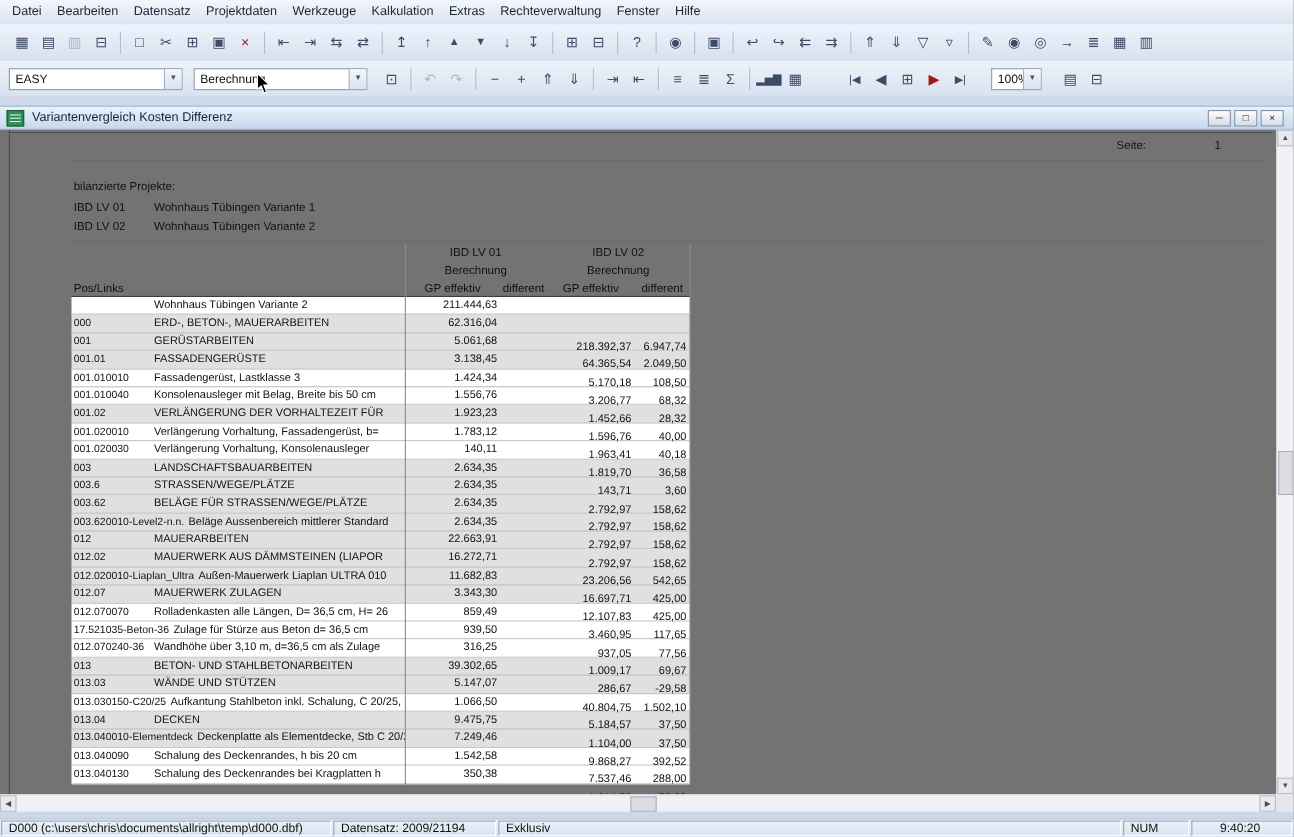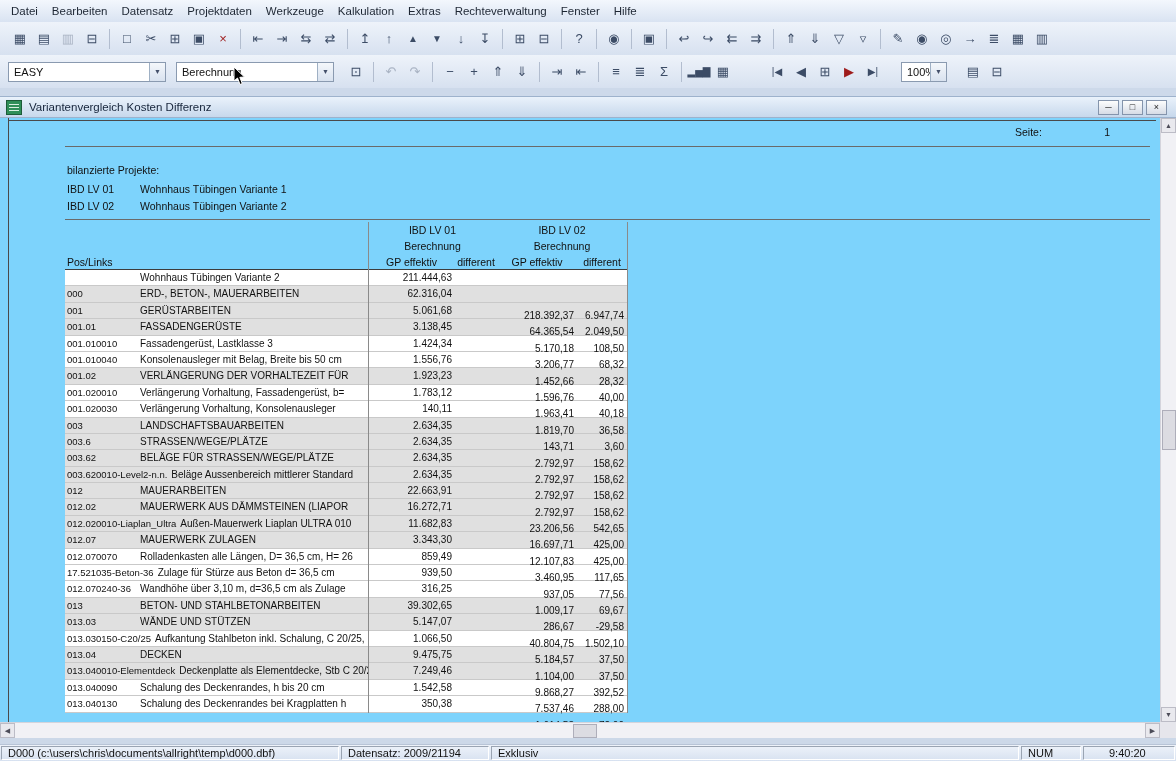--- a/index.html
+++ b/index.html
@@ -43,21 +43,21 @@
   .doc-icon{width:14px;height:13px;background:#2f8f58;border:1px solid #1d5c39;
     margin:0 7px 0 6px;position:relative;flex:0 0 auto;}
   .doc-icon:before{content:"";position:absolute;left:2px;right:2px;top:3px;height:1px;
     background:#d9efe1;box-shadow:0 3px 0 #d9efe1,0 6px 0 #d9efe1;}
   .doc-title{font-size:11.5px;color:#16243a;}
   .win-controls{margin-left:auto;display:flex;gap:3px;padding-right:9px;}
   .win-btn{width:21px;height:15px;background:linear-gradient(#fdfdfd,#d6dce6);
     border:1px solid #8494ac;display:flex;align-items:center;justify-content:center;
     font-size:9px;color:#222;box-sizing:border-box;}
   
-  .doc-client{position:absolute;top:118px;bottom:39px;left:0;right:16px;background:#7dd3fc;overflow:hidden;}
+  .doc-client{position:absolute;top:118px;bottom:39px;left:0;right:16px;background:#737373;overflow:hidden;}
   .page-edge-v{position:absolute;left:8px;top:0;bottom:0;width:1px;background:#4a4a4a;}
   .page-edge-h{position:absolute;left:8px;right:4px;top:2px;height:1px;background:#4a4a4a;}
   .rpt{position:absolute;font-size:10.5px;white-space:nowrap;}
   .hr{position:absolute;left:65px;width:1085px;height:1px;background:#6a6a6a;}
   .projects{position:absolute;left:67px;top:63px;}
   .proj-row{display:flex;height:17px;line-height:17px;font-size:10.5px;}
   .proj-id{width:73px;}
   .hdr{position:absolute;font-size:10.5px;text-align:center;white-space:nowrap;}
   .header-line{position:absolute;left:65px;top:151px;width:562px;height:1px;background:#3c3c3c;}
   .vline{position:absolute;top:104px;height:491px;width:1px;background:#8a8a8a;z-index:5;}
@@ -84,21 +84,21 @@
   .sb-thumb{position:absolute;background:#dcdce2;border:1px solid #aeaeba;box-sizing:border-box;}
   .sb-corner{position:absolute;right:0;bottom:23px;width:16px;height:16px;background:#e6e6ec;}
   .bottom-strip{position:absolute;left:0;right:0;bottom:17px;height:6px;background:#ccd8e8;}
   
   .statusbar{position:absolute;left:0;right:0;bottom:0;height:17px;
     background:linear-gradient(#eef3fa,#d7e1f0);border-top:1px solid #b8c4d6;
     display:flex;align-items:stretch;box-sizing:border-box;}
   .sb-cell{border:1px solid;border-color:#9aa4b2 #fff #fff #9aa4b2;margin:1px;
     padding:0 6px;display:flex;align-items:center;white-space:nowrap;font-size:11px;
     box-sizing:border-box;overflow:hidden;}
-  .sb-file{width:338px;}
+  .sb-file{width:300px;}
   .sb-record{width:148px;}
   .sb-mode{flex:1;}
   .sb-num{width:60px;}
   .sb-time{width:92px;padding-left:25px;}
   
   .cursor{position:absolute;left:233px;top:66px;z-index:99;}
 </style>
 </head>
 <body>
 

